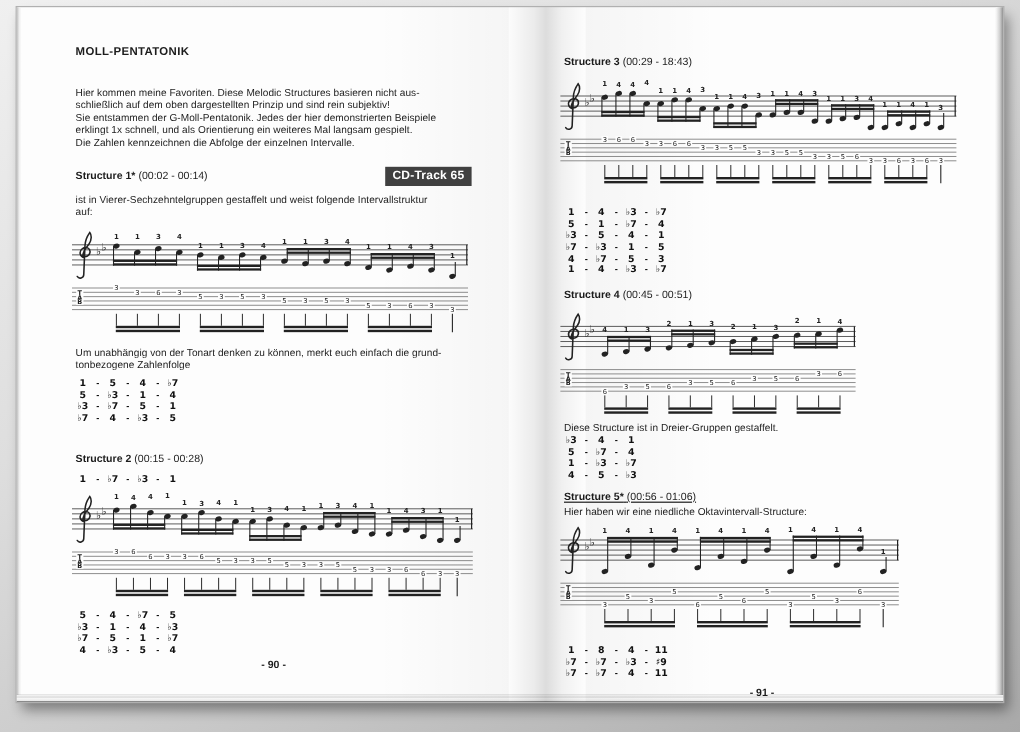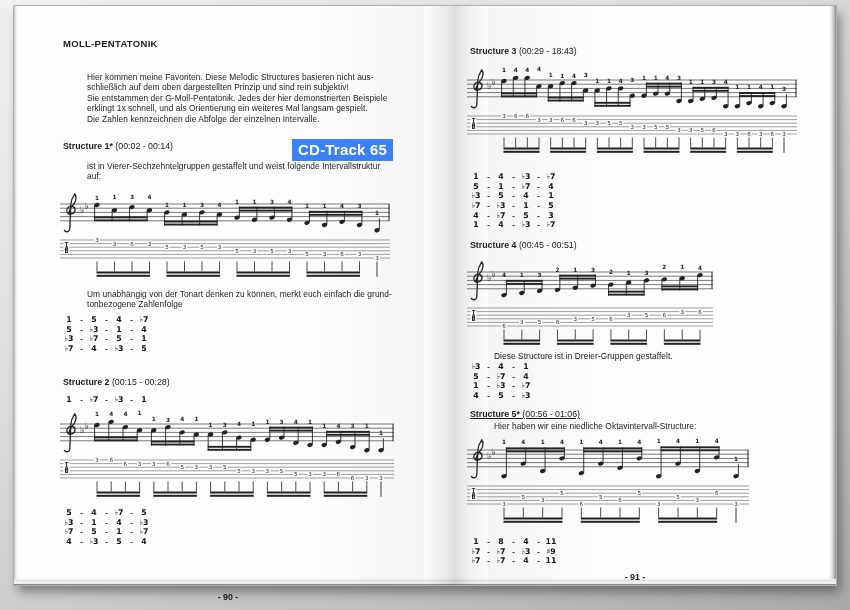--- a/index.html
+++ b/index.html
@@ -25,26 +25,26 @@
     position:absolute;left:408px;top:0;bottom:0;width:66px;
     background:linear-gradient(to right,rgba(0,0,0,0) 0%,rgba(0,0,0,0.07) 35%,rgba(0,0,0,0.13) 50%,rgba(0,0,0,0.05) 70%,rgba(0,0,0,0) 100%);
   }
   .pg-curve-l{position:absolute;left:300px;top:0;bottom:0;width:110px;
     background:linear-gradient(to right,rgba(0,0,0,0) 0%,rgba(0,0,0,0.03) 100%);}
   .pg-curve-r{position:absolute;left:474px;top:0;bottom:0;width:110px;
     background:linear-gradient(to left,rgba(0,0,0,0) 0%,rgba(0,0,0,0.03) 100%);}
 
   .txt{position:absolute;color:#1c1c1c;}
   .title{font-size:9.5px;font-weight:bold;letter-spacing:0.3px;}
-  .para{font-size:8.4px;line-height:10.4px;letter-spacing:0.05px;margin-left:24px;}
+  .para{font-size:8.4px;line-height:10.4px;letter-spacing:0.05px;}
   .shead{font-size:8.8px;}
   .shead b{font-weight:bold;text-align:right;}
   .badge{
-    position:absolute;right:0;top:-2px;background:#3b82f6;color:#fff;
-    font-size:15px;font-weight:bold;padding:2px 6px 2.5px 6px;letter-spacing:0.2px;
+    position:absolute;right:0;top:-2px;background:#404040;color:#fff;
+    font-size:10px;font-weight:bold;padding:2px 6px 2.5px 6px;letter-spacing:0.2px;
   }
   .seqblock{position:absolute;}
   .seq-row{display:flex;height:9.6px;align-items:center;}
   .seq-cell{font-family:"DejaVu Sans",sans-serif;font-size:7.8px;font-weight:bold;
     width:16px;text-align:center;color:#111;}
   .seq-dash{font-size:7.8px;font-weight:bold;width:9px;text-align:center;color:#111;}
   .pagenum{font-size:8.8px;font-weight:bold;text-align:center;}
   svg.notation{position:absolute;overflow:visible;}
 </style>
 </head>
@@ -490,21 +490,21 @@
         <span class="seq-cell">4</span>
         <span class="seq-dash">-</span>
         <span class="seq-cell">♭3</span>
         <span class="seq-dash">-</span>
         <span class="seq-cell">5</span>
         <span class="seq-dash">-</span>
         <span class="seq-cell">4</span>
       </div>
     </div>
 
-  <div class="txt pagenum" style="left:63px;top:592px;width:330px;">- 90 -</div>
+  <div class="txt pagenum" style="left:63px;top:549px;width:330px;">- 90 -</div>
 
   <div class="txt shead" style="left:470px;top:46px;">
     <b>Structure 3</b>
     <span>(00:29 - 18:43)</span>
   </div>
 
   <svg class="notation" style="left:464px;top:64px;" width="336" height="96">
       <line x1="3" x2="333" y1="16" y2="16" stroke="#555" stroke-width="0.8"></line>
       <line x1="3" x2="333" y1="20.2" y2="20.2" stroke="#555" stroke-width="0.8"></line>
       <line x1="3" x2="333" y1="24.4" y2="24.4" stroke="#555" stroke-width="0.8"></line>

